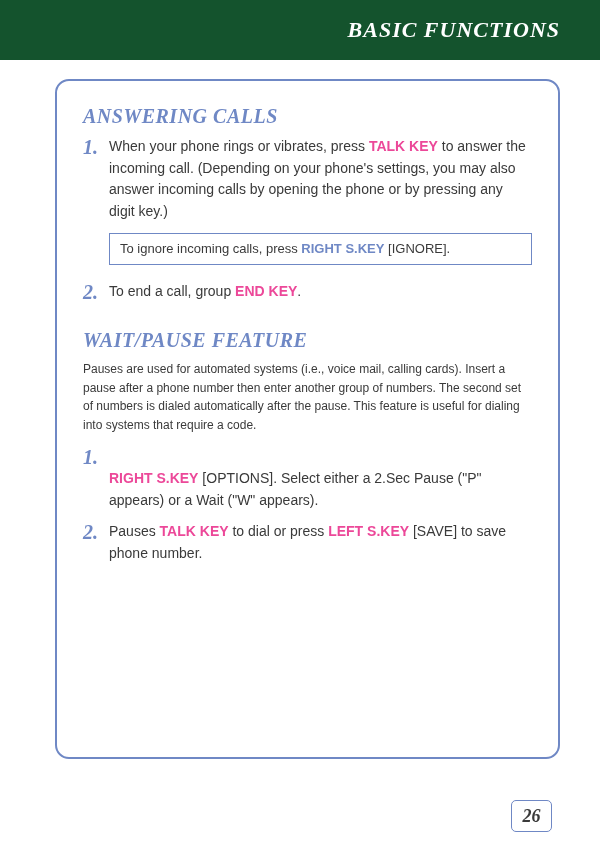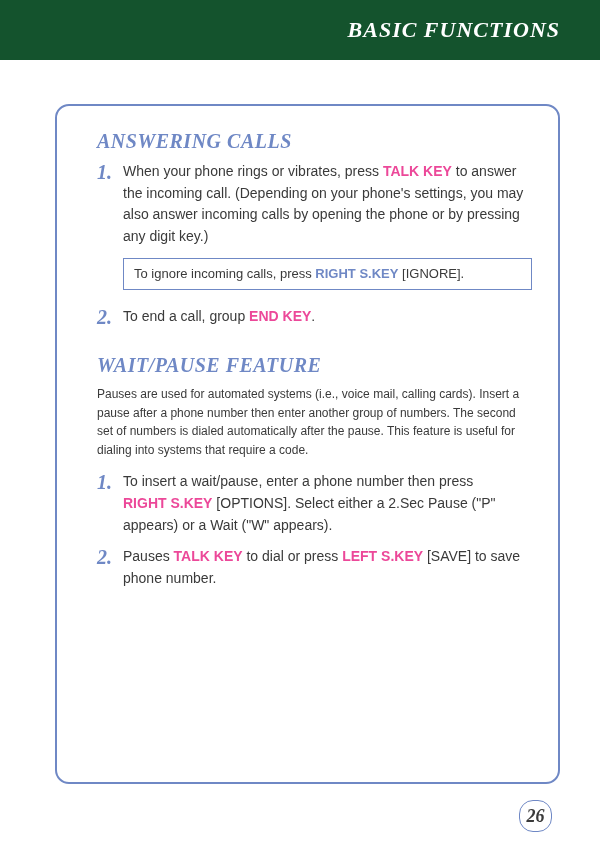--- a/index.html
+++ b/index.html
@@ -22,24 +22,24 @@
   }
   .header-title {
     color: #fff;
     font-style: italic;
     font-weight: 700;
     font-size: 22px;
     letter-spacing: 1px;
     font-family: Georgia, "Times New Roman", serif;
   }
   .content-box {
-    margin: 44px 40px 0 55px;
+    margin: 19px 40px 0 55px;
     border: 2px solid #6f88c5;
     border-radius: 14px;
-    padding: 24px 26px 30px 40px;
+    padding: 24px 26px 30px 26px;
     height: 680px;
     position: relative;
   }
   .section-heading {
     color: #6f88c5;
     font-weight: 700;
     font-style: italic;
     font-size: 20px;
     letter-spacing: 0.5px;
     margin-bottom: 8px;
@@ -78,24 +78,24 @@
     margin: 8px 0 16px 26px;
     font-size: 13px;
     color: #3a3a3a;
     line-height: 1.4;
   }
   .note-box .keyb { color: #6f88c5; font-weight: 700; }
   .page-num-wrap {
     position: absolute;
     bottom: 22px;
     right: 48px;
-    width: 33px;
+    width: 41px;
     height: 32px;
     border: 1.5px solid #6f88c5;
-    border-radius: 14px;
+    border-radius: 5px;
     display: flex;
     align-items: center;
     justify-content: center;
   }
   .page-num {
     font-style: italic;
     font-weight: 700;
     font-size: 18px;
     color: #3a3a3a;
     font-family: Georgia, "Times New Roman", serif;
@@ -130,21 +130,21 @@
     </div>
   </div>
 
   <div class="section-heading mt">WAIT/PAUSE FEATURE</div>
 
   <div class="intro-para">Pauses are used for automated systems (i.e., voice mail, calling cards). Insert a pause after a phone number then enter another group of numbers. The second set of numbers is dialed automatically after the pause. This feature is useful for dialing into systems that require a code.</div>
 
   <div class="numbered">
     <div class="num">1.</div>
     <div class="body-text">
-      <span>To insert a wait/pause, enter a phone number then press </span><br><span class="keyb">RIGHT S.KEY</span><span> [OPTIONS]. Select either a 2.Sec Pause ("P" appears) or a Wait ("W" appears).</span>
+      <br><span class="keyb">RIGHT S.KEY</span><span> [OPTIONS]. Select either a 2.Sec Pause ("P" appears) or a Wait ("W" appears).</span>
     </div>
   </div>
 
   <div class="numbered">
     <div class="num">2.</div>
     <div class="body-text">
       <span>Pauses </span><span class="keyb">TALK KEY</span><span> to dial or press </span><span class="keyb">LEFT S.KEY</span><span> [SAVE] to save phone number.</span>
     </div>
   </div>
 

